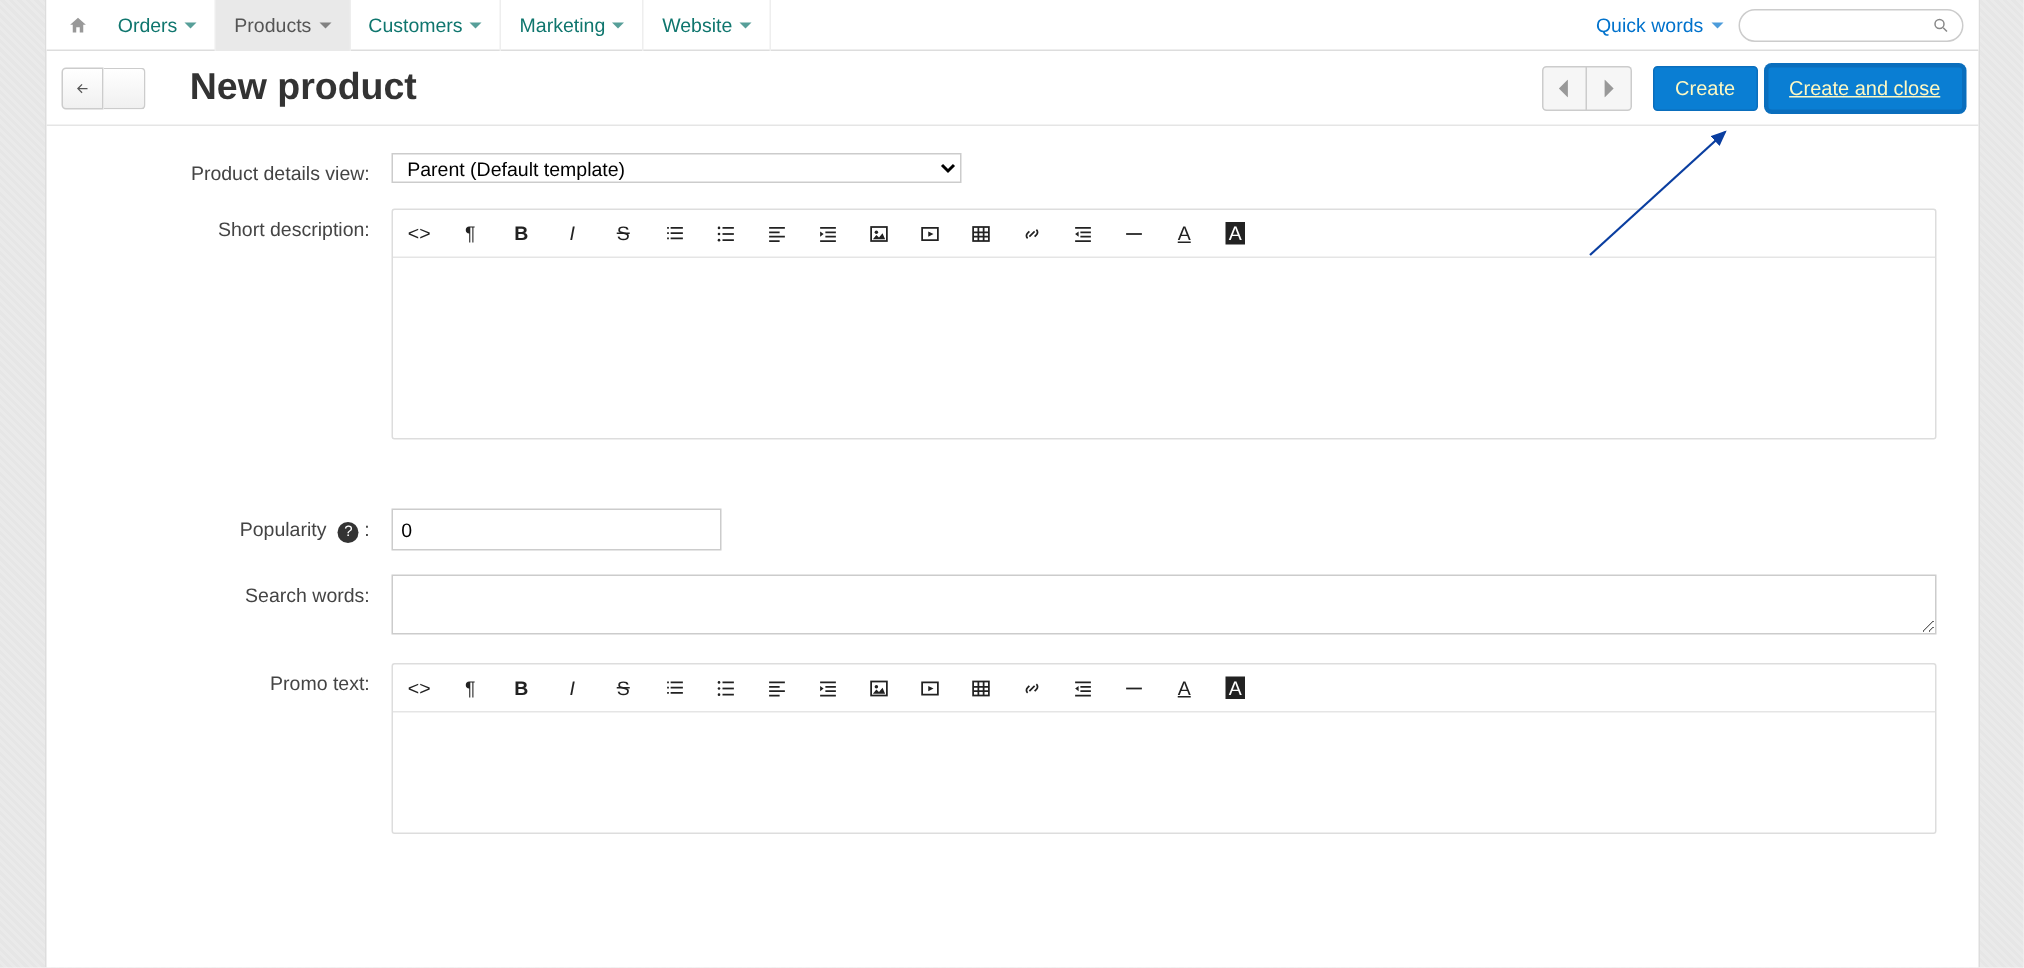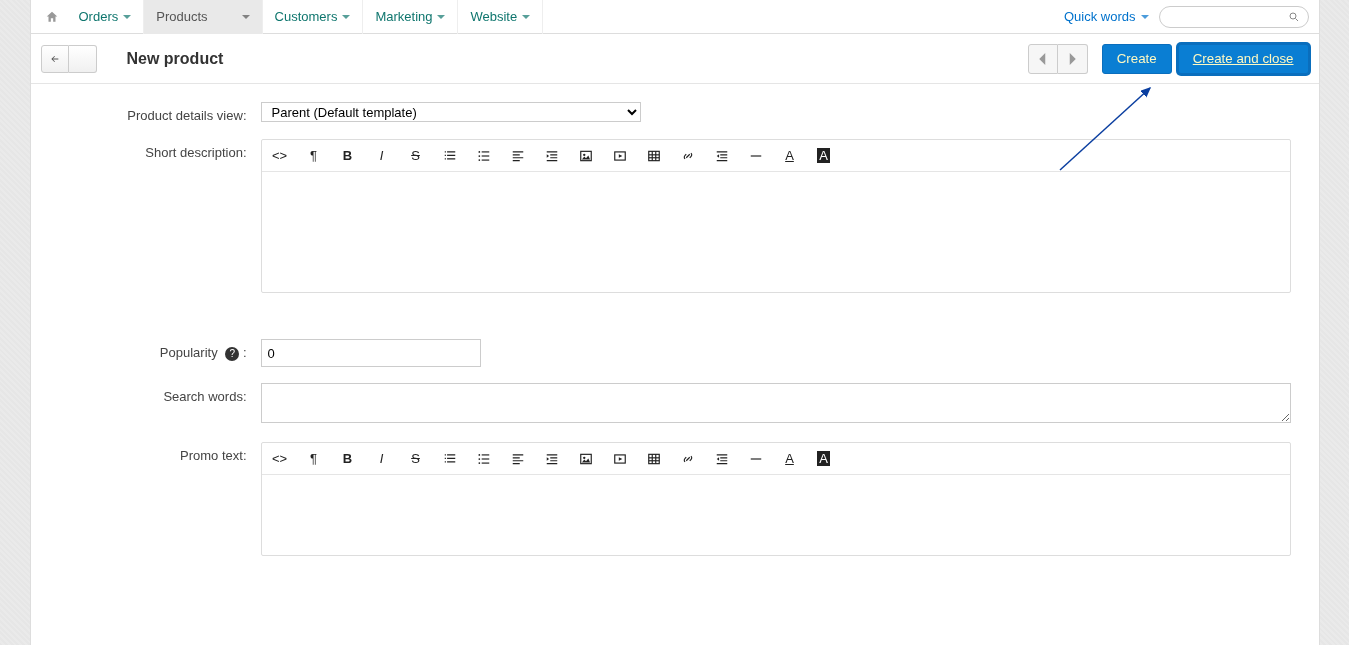--- a/index.html
+++ b/index.html
@@ -34,21 +34,20 @@
   height: 34px;
   display: flex; align-items: center;
   padding: 0 12px;
   color: #0f766e;
   cursor: pointer;
   border-right: 1px solid #eee;
 }
 .topbar .nav-item.active {
   background: #e9e9e9;
   color: #555;
-  gap: 29px;
 }
 .topbar .caret {
   display: inline-block;
   width: 0; height: 0;
   border-left: 4px solid transparent;
   border-right: 4px solid transparent;
   border-top: 4px solid currentColor;
   margin-left: 5px;
   opacity: .7;
 }
@@ -74,21 +73,21 @@
   width: 28px; height: 28px;
   border: 1px solid #ccc;
   background: linear-gradient(#fff,#f0f0f0);
   display: flex; align-items:center; justify-content:center;
   color: #555;
   cursor: pointer;
 }
 .back-btn:first-child { border-radius: 3px 0 0 3px; }
 .back-btn:last-child { border-radius: 0 3px 3px 0; border-left: none; }
 .page-title {
-  font-size: 16px; font-weight: bold; color: #333;
+  font-size: 25px; font-weight: bold; color: #333;
   margin-left: 30px;
 }
 .header .spacer { flex: 1; }
 .nav-arrows { display: flex; margin-right: 8px; }
 .nav-arrow {
   width: 30px; height: 30px;
   border: 1px solid #ccc;
   background: #f6f6f6;
   display:flex; align-items:center; justify-content:center;
   color: #888; cursor: pointer;

